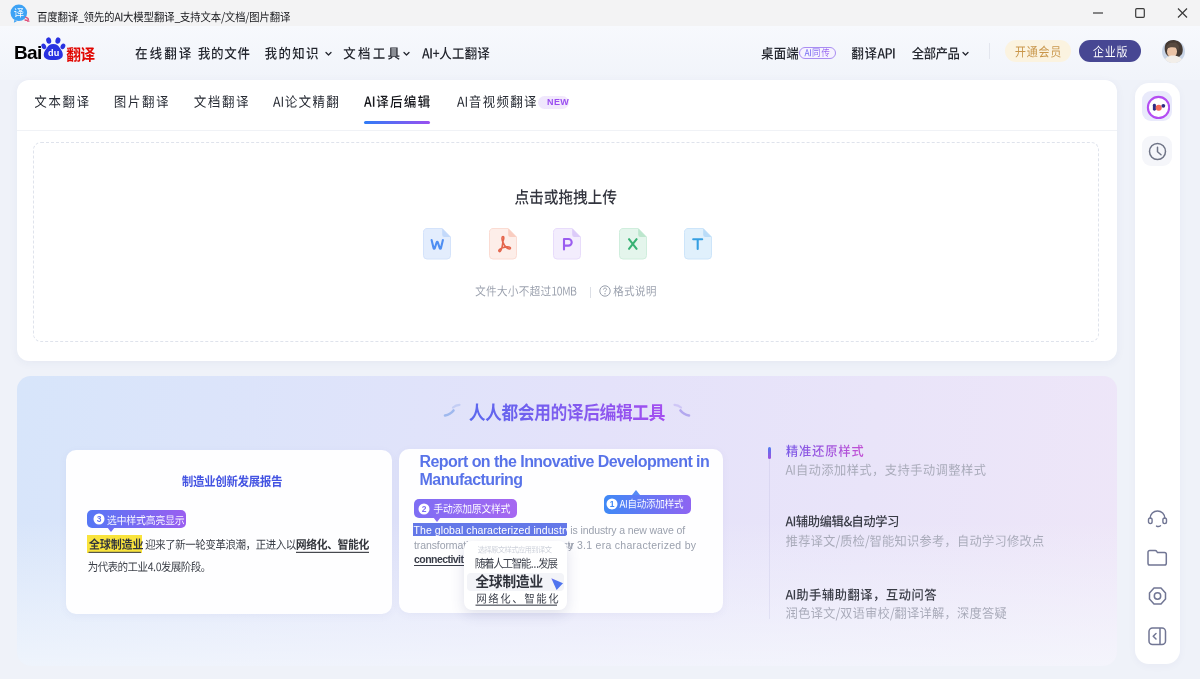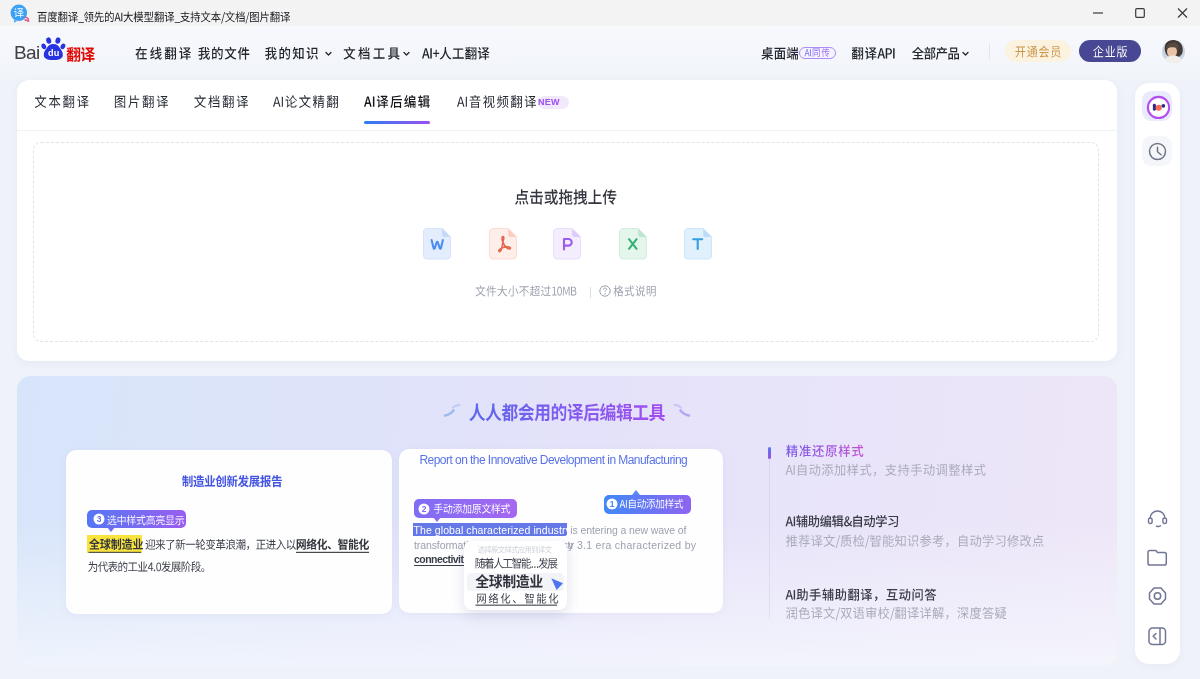--- a/index.html
+++ b/index.html
@@ -4,21 +4,21 @@
 <style>
 *{margin:0;padding:0;box-sizing:border-box}
 html,body{width:1200px;height:679px;overflow:hidden}
 body{font-family:"Liberation Sans",sans-serif;position:relative;background:#eff2f9}
 .abs{position:absolute}
 .titlebar{left:0;top:0;width:1200px;height:26px;background:#f3f3f4}
 .hdrarea{left:0;top:26px;width:1200px;height:54px;background:linear-gradient(180deg,#f7f9fd,#f1f4fa)}
 .topcard{left:17px;top:80px;width:1100px;height:281px;background:#fff;border-radius:12px;box-shadow:0 2px 10px rgba(40,60,120,.05)}
 .tabline{left:17px;top:130px;width:1100px;height:1px;background:#f0f2f6}
 .tabunderline{left:364px;top:121px;width:66px;height:3px;border-radius:2px;background:linear-gradient(90deg,#2f7cf6,#9a4ff0)}
-.newpill{left:538px;top:96px;width:31px;height:13px;border-radius:7px;background:linear-gradient(90deg,#efe7fd,#f3e9fb);color:#9b4ff0;font-size:9px;font-weight:bold;line-height:13px;text-align:left;letter-spacing:.3px}
+.newpill{left:538px;top:96px;width:31px;height:13px;border-radius:7px;background:linear-gradient(90deg,#efe7fd,#f3e9fb);color:#9b4ff0;font-size:9px;font-weight:bold;line-height:13px;text-align:right;letter-spacing:.3px}
 .dashbox{left:33px;top:142px;width:1066px;height:200px;border:1px dashed #dfe3ec;border-radius:8px}
 .gradpanel{left:17px;top:376px;width:1100px;height:289.5px;border-radius:14px;background:linear-gradient(180deg,rgba(255,255,255,0) 50%,rgba(246,249,253,.75) 100%),linear-gradient(97deg,#d7e5fa 0%,#e4e2fa 52%,#eee6f8 100%)}
 .lcard{left:66px;top:450px;width:326px;height:164px;background:#fefeff;border-radius:10px;box-shadow:0 2px 8px rgba(80,80,160,.05)}
 .mcard{left:399px;top:449px;width:324px;height:164px;background:#fefeff;border-radius:10px;box-shadow:0 2px 8px rgba(80,80,160,.05)}
 .sidebar{left:1134.5px;top:82.5px;width:45px;height:581.5px;background:#fff;border-radius:14px;box-shadow:0 2px 8px rgba(40,60,120,.04)}
 .badge{border-radius:5px}
 .b3{left:87px;top:510px;width:99px;height:18px;background:linear-gradient(90deg,#5577f5,#9a5ef0)}
 .b3:after{content:"";position:absolute;left:20px;top:17px;border:4px solid transparent;border-top:5px solid #6d6df3;border-bottom:none}
 .b2{left:414px;top:499px;width:103px;height:19px;background:linear-gradient(90deg,#7e6ef4,#a667f1)}
 .b2:after{content:"";position:absolute;left:19px;top:18px;border:4px solid transparent;border-top:5px solid #8a6cf3;border-bottom:none}
@@ -45,21 +45,21 @@
 <circle cx="9.8" cy="9.8" r="8.3" fill="#3da2f5"></circle>
 <path d="M5.5 16.8l-.7 3 3-1.6z" fill="#3da2f5"></path>
 <path d="M16.5 14.2c2 .8 3.2 1.6 2.9 2.4-.25.7-1.7.8-3.4.4" fill="none" stroke="#e0507a" stroke-width="1.3" stroke-linecap="round"></path>
 <path d="M5.7 5.4C6.1 6 6.6 6.7 6.9 7.2L7.5 6.8C7.3 6.3 6.7 5.6 6.2 5ZM11 9.3V10.2H8.9V10.9H11V12H8.3V12.3L8.2 11.9L7.3 12.5V8.1H5.1V8.8H6.6V12.6C6.6 13.1 6.2 13.5 6 13.6C6.2 13.7 6.4 14 6.5 14.2C6.6 14 6.9 13.8 8.3 12.7V12.7H11V14.5H11.8V12.7H14.6V12H11.8V10.9H13.9V10.2H11.8V9.3ZM13 6C12.6 6.6 12.1 7.1 11.5 7.5C10.9 7.1 10.4 6.6 10 6ZM8.5 5.3V6H9.2C9.7 6.8 10.2 7.4 10.8 7.9C9.9 8.5 8.9 8.8 8 9.1C8.1 9.2 8.3 9.5 8.4 9.7C9.4 9.5 10.5 9 11.5 8.4C12.3 9 13.3 9.4 14.3 9.6C14.4 9.4 14.6 9.1 14.8 9C13.8 8.8 12.9 8.4 12.1 8C13 7.3 13.7 6.5 14.2 5.6L13.7 5.3L13.5 5.3Z" fill="#ffffff"></path>
 </svg>
 <svg class="abs" style="left:1085px;top:0" width="110" height="26" viewBox="0 0 110 26">
 <path d="M8 13h10" stroke="#3b3b3b" stroke-width="1.2"></path>
 <rect x="50.7" y="8.7" width="8.6" height="8.6" rx="1" fill="none" stroke="#3b3b3b" stroke-width="1.2"></rect>
 <path d="M93 8.5l9 9M102 8.5l-9 9" stroke="#3b3b3b" stroke-width="1.2"></path>
 </svg>
-<div class="abs" style="left:14px;top:42px;font-size:19px;font-weight:normal;color:#404040;letter-spacing:-.6px;font-family:'Liberation Sans',sans-serif">Bai</div>
+<div class="abs" style="left:14px;top:42px;font-size:19px;font-weight:bold;color:#000000;letter-spacing:-.6px;font-family:'Liberation Sans',sans-serif">Bai</div>
 <svg class="abs" style="left:41px;top:35px" width="25" height="26" viewBox="0 0 26 27">
 <ellipse cx="8" cy="5.8" rx="2.6" ry="3.4" fill="#2932e1" transform="rotate(-12 8 5.8)"></ellipse>
 <ellipse cx="17.6" cy="5.8" rx="2.6" ry="3.4" fill="#2932e1" transform="rotate(12 17.6 5.8)"></ellipse>
 <ellipse cx="2.9" cy="11.8" rx="2.3" ry="3" fill="#2932e1" transform="rotate(-28 2.9 11.8)"></ellipse>
 <ellipse cx="22.8" cy="11.8" rx="2.3" ry="3" fill="#2932e1" transform="rotate(28 22.8 11.8)"></ellipse>
 <path d="M6.2 13.2c1.8-2.6 3-3.9 6.6-3.9s4.8 1.3 6.6 3.9c1.7 2.4 3.3 4.5 3.3 7.2 0 3.2-2.3 5.6-9.9 5.6s-9.9-2.4-9.9-5.6c0-2.7 1.6-4.8 3.3-7.2z" fill="#2932e1"></path>
 <text x="13.2" y="22" text-anchor="middle" font-family="Liberation Sans,sans-serif" font-size="9.5" font-weight="bold" fill="#fff">du</text>
 </svg>
 <div class="abs topcard"></div>
 <div class="abs tabline"></div>
@@ -93,22 +93,22 @@
   </svg>
 <div class="abs" style="left:590px;top:287px;width:1px;height:11px;background:#dcdfe6"></div>
 <svg class="abs" style="left:599px;top:285px" width="12" height="12" viewBox="0 0 12 12">
 <circle cx="6" cy="6" r="5.2" fill="none" stroke="#9aa0ad" stroke-width="1"></circle>
 <path d="M4.4 4.6c0-2 3.2-2 3.2-.2 0 1.1-1.6 1.2-1.6 2.4" fill="none" stroke="#9aa0ad" stroke-width="1"></path>
 <circle cx="6" cy="8.8" r=".7" fill="#9aa0ad"></circle>
 </svg>
 <div class="abs gradpanel"></div>
 <div class="abs lcard"></div>
 <div class="abs mcard"></div>
-<div class="abs" style="left:419.5px;top:453px;width:290px;font-size:12px;font-weight:normal;color:#5873e9;letter-spacing:-.55px;z-index:5;font-family:'Liberation Sans',sans-serif">Report on the Innovative Development in Manufacturing</div>
-<div class="abs mgray" style="left:570.3px;top:524.8px;z-index:5">is entering a new wave of</div>
+<div class="abs" style="left:419.5px;top:453px;width:290px;font-size:16px;font-weight:bold;color:#5873e9;letter-spacing:-.55px;z-index:5;font-family:'Liberation Sans',sans-serif">Report on the Innovative Development in Manufacturing</div>
+<div class="abs mgray" style="left:570.3px;top:524.8px;z-index:5">is industry a new wave of</div>
 <div class="abs mgray" style="left:414px;top:539.6px;z-index:5">transformation, entering the Industr</div>
 <div class="abs mgray" style="left:568.2px;top:539.6px;letter-spacing:.28px;z-index:5">y 3.1 era characterized by</div>
 <div class="abs" style="left:414px;top:553.9px;font-size:10.5px;line-height:10.5px;font-weight:bold;color:#3a3e49;letter-spacing:-.55px;border-bottom:1.1px solid #3a3e49;z-index:5;padding-bottom:1px">connectivity and int</div>
 <svg class="abs" style="left:443px;top:402px" width="18" height="17" viewBox="0 0 18 17">
 <path d="M2 13.5C6 12.8 8.5 11 10.5 8.5" stroke="#9fb9ee" stroke-width="2.6" fill="none" stroke-linecap="round"></path>
 <path d="M10 5.5c2.2-1.8 4-2.4 6.5-2.6" stroke="#c3cdf4" stroke-width="2.2" fill="none" stroke-linecap="round"></path>
 </svg>
 <svg class="abs" style="left:673px;top:402px" width="18" height="17" viewBox="0 0 18 17">
 <path d="M16 13.5C12 12.8 9.5 11 7.5 8.5" stroke="#b3a8ef" stroke-width="2.6" fill="none" stroke-linecap="round"></path>
 <path d="M8 5.5C5.8 3.7 4 3.1 1.5 2.9" stroke="#cfc6f6" stroke-width="2.2" fill="none" stroke-linecap="round"></path>

